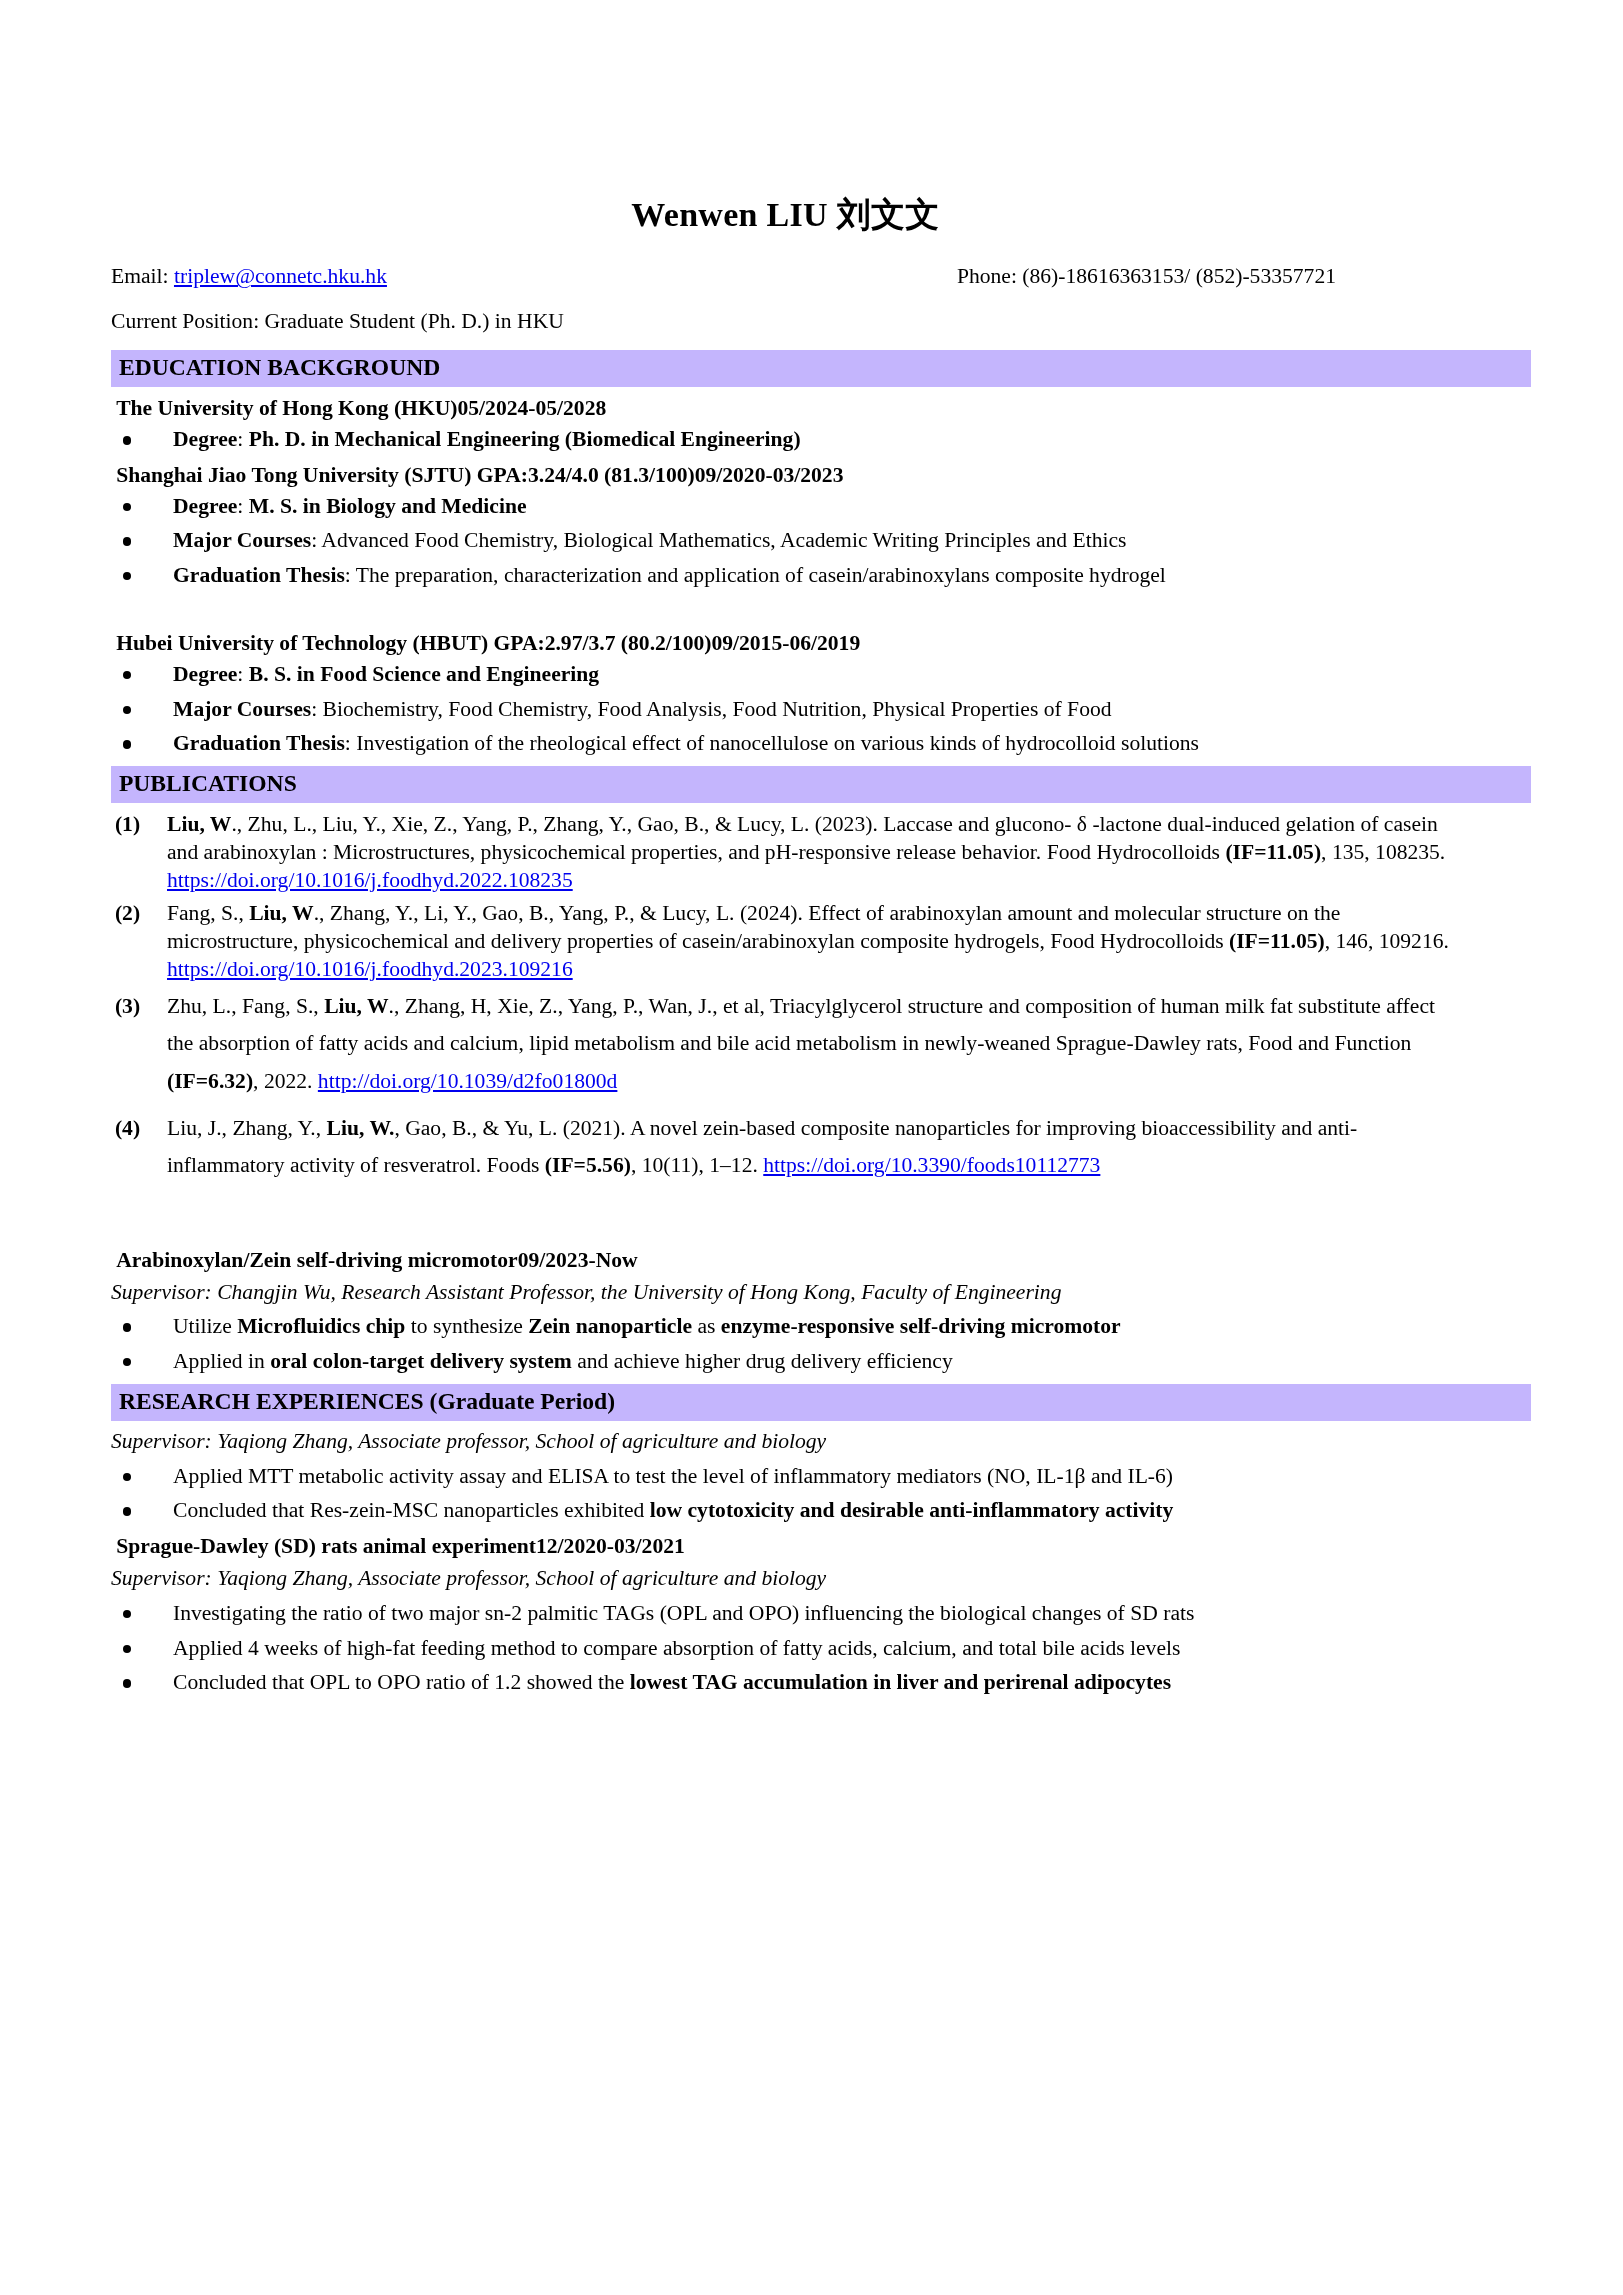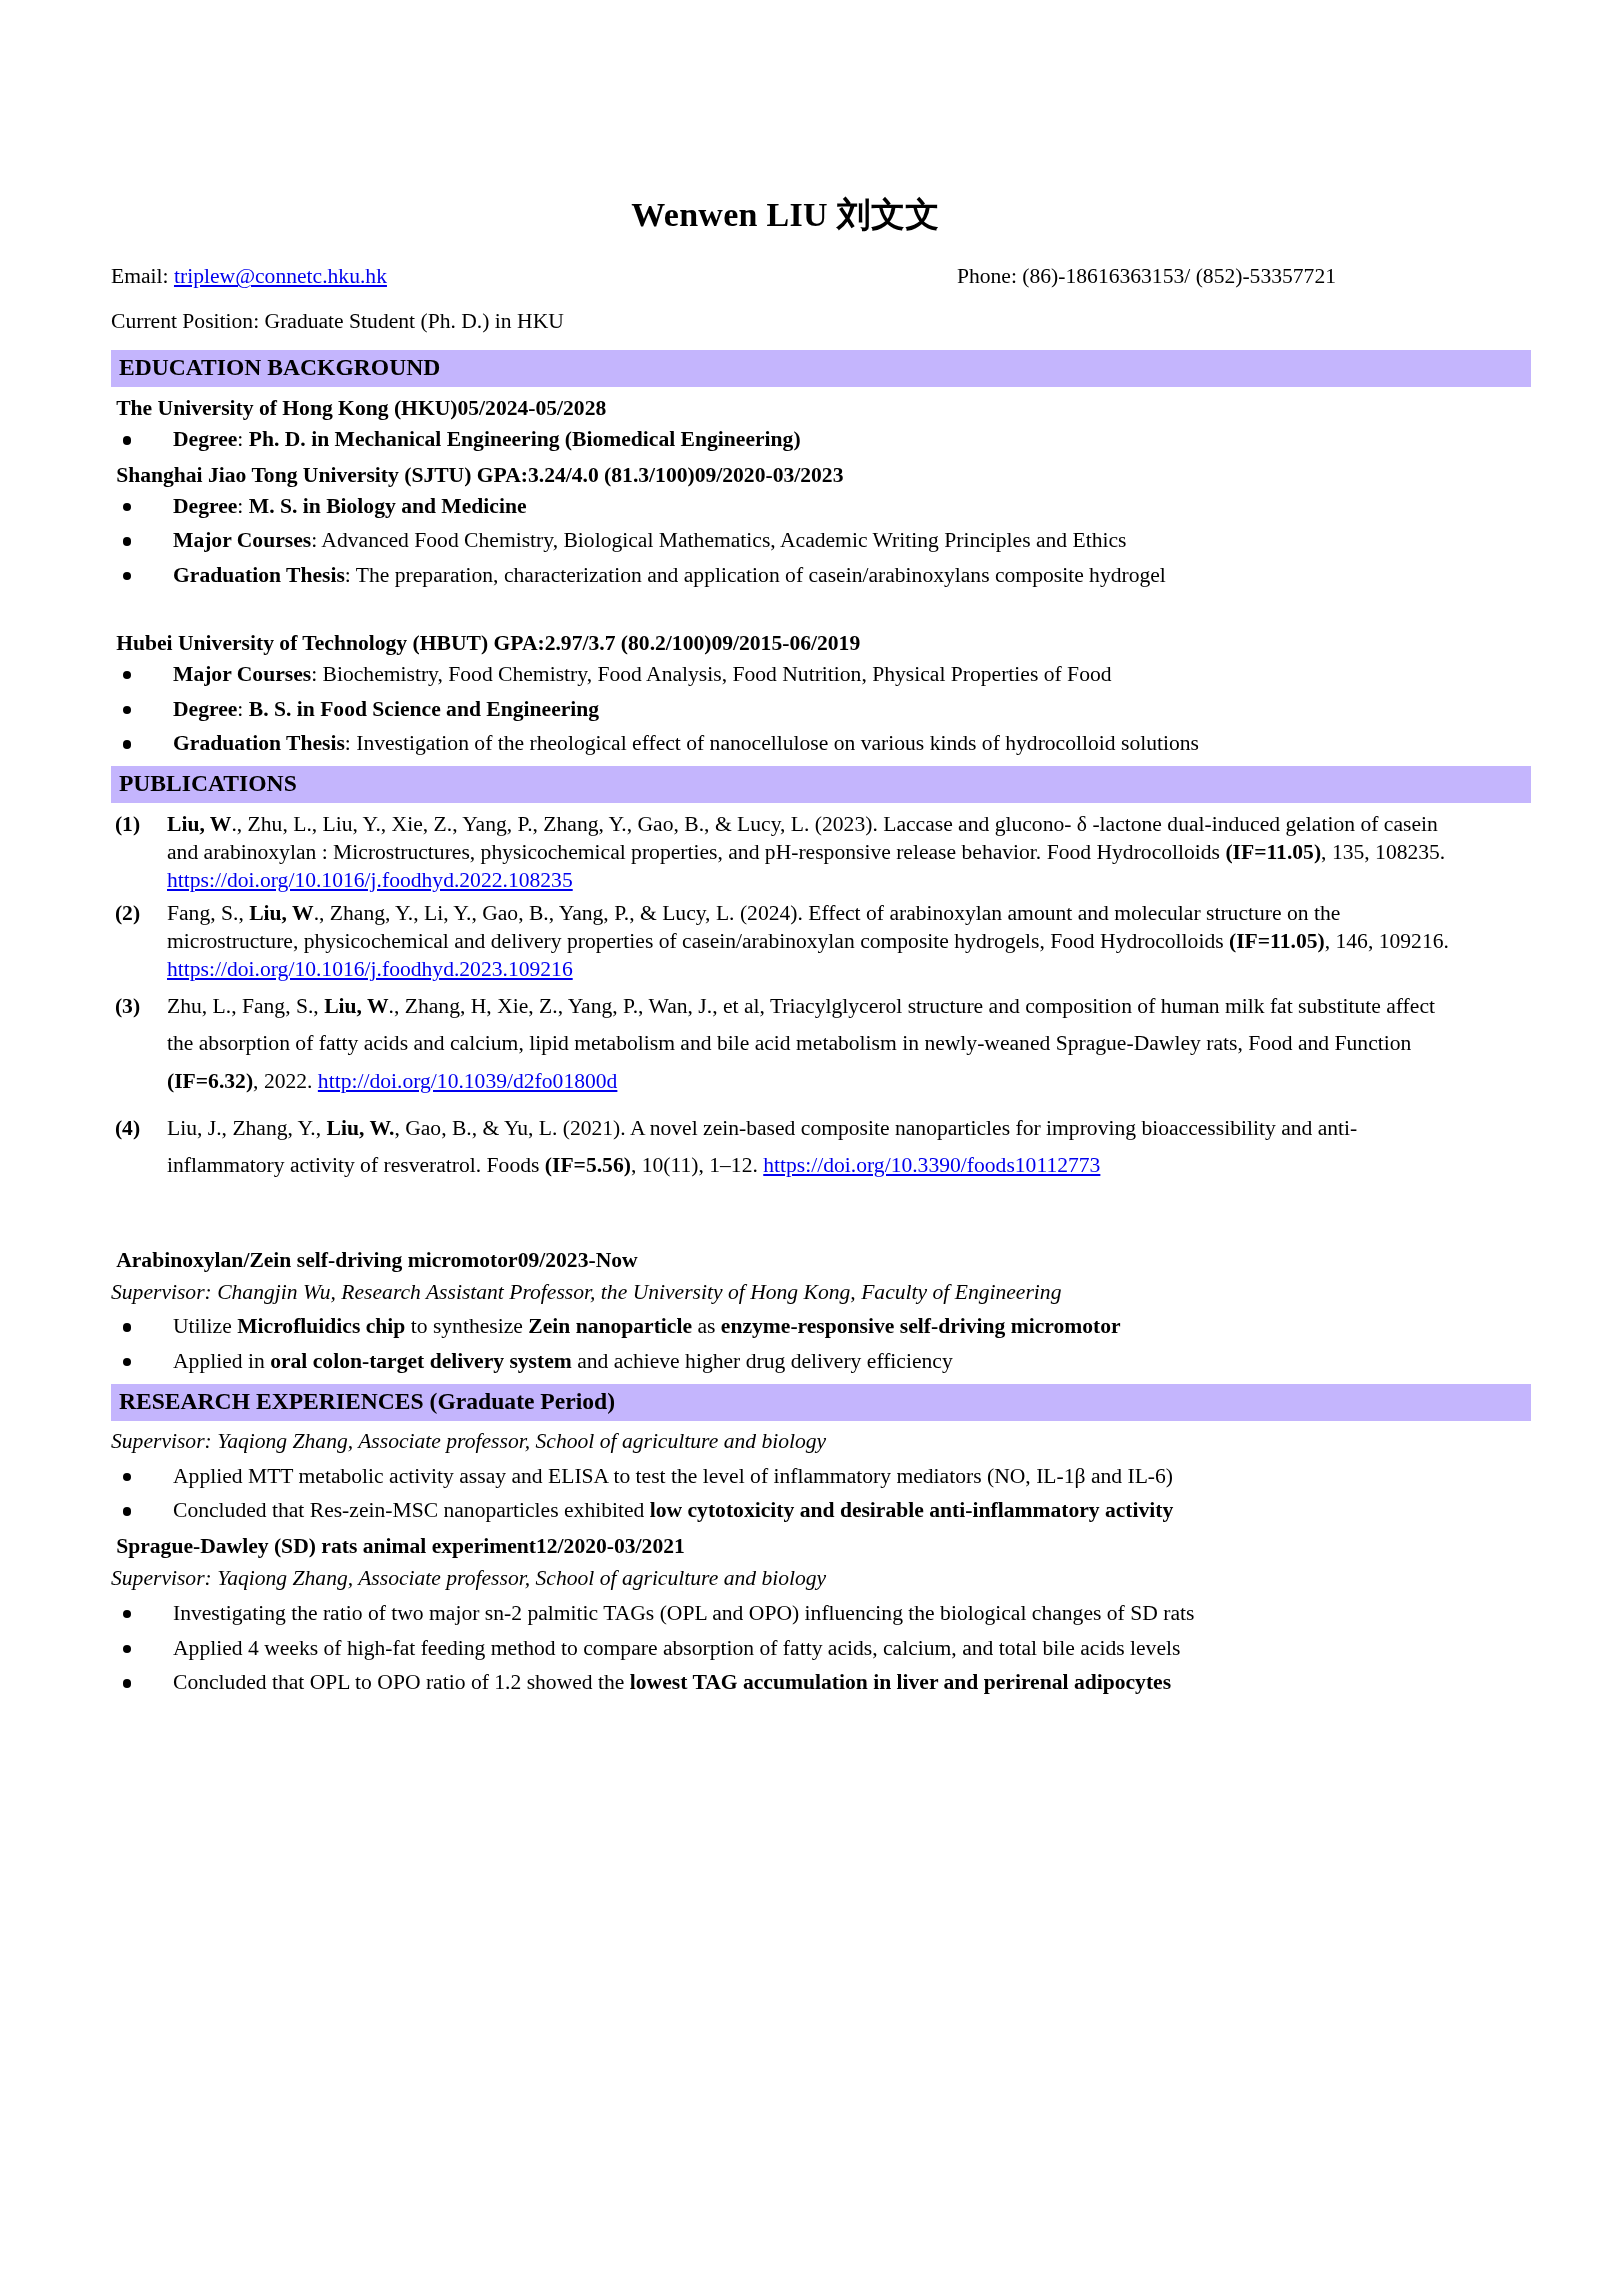--- a/index.html
+++ b/index.html
@@ -154,22 +154,22 @@
         <li><span class="bold">Degree</span><span>: </span><span class="bold">M. S. in Biology and Medicine</span></li>
         <li><span class="bold">Major Courses</span><span>: </span><span class="">Advanced Food Chemistry, Biological Mathematics, Academic Writing Principles and Ethics</span></li>
         <li><span class="bold">Graduation Thesis</span><span>: </span><span class="">The preparation, characterization and application of casein/arabinoxylans composite hydrogel</span></li>
       </ul>
       <div class="gap-md"></div>
       <div class="entry-head">
         <span class="ttl">Hubei University of Technology (HBUT) GPA:2.97/3.7 (80.2/100)</span>
         <span class="dt">09/2015-06/2019</span>
       </div>
       <ul class="blist">
+        <li><span class="bold">Degree</span><span>: </span><span class="bold">B. S. in Food Science and Engineering</span></li>
         <li><span class="bold">Major Courses</span><span>: </span><span class="">Biochemistry, Food Chemistry, Food Analysis, Food Nutrition, Physical Properties of Food</span></li>
-        <li><span class="bold">Degree</span><span>: </span><span class="bold">B. S. in Food Science and Engineering</span></li>
         <li><span class="bold">Graduation Thesis</span><span>: </span><span class="">Investigation of the rheological effect of nanocellulose on various kinds of hydrocolloid solutions</span></li>
       </ul>
     </div>
 
   <div class="section-bar">PUBLICATIONS</div>
   <ol class="pubs" id="pubs-container">
       <li><span class="pnum">(1)</span><span class="bold">Liu, W</span><span>., Zhu, L., Liu, Y., Xie, Z., Yang, P., Zhang, Y., Gao, B., &amp; Lucy, L. (2023). Laccase and glucono- δ -lactone dual-induced gelation of casein and arabinoxylan : Microstructures, physicochemical properties, and pH-responsive release behavior. </span><span class="ital">Food Hydrocolloids</span><span class="bold"> (IF=11.05)</span><span class="ital">, 135</span><span>, 108235. </span><a class="link" href="#">https://doi.org/10.1016/j.foodhyd.2022.108235</a></li>
       <li><span class="pnum">(2)</span><span>Fang, S., </span><span class="bold">Liu, W</span><span>., Zhang, Y., Li, Y., Gao, B., Yang, P., &amp; Lucy, L. (2024). Effect of arabinoxylan amount and molecular structure on the microstructure, physicochemical and delivery properties of casein/arabinoxylan composite hydrogels, </span><span class="ital">Food Hydrocolloids</span><span class="bold"> (IF=11.05)</span><span class="ital">, 146</span><span>, 109216. </span><a class="link" href="#">https://doi.org/10.1016/j.foodhyd.2023.109216</a></li>
       <li class="loose"><span class="pnum">(3)</span><span>Zhu, L., Fang, S., </span><span class="bold">Liu, W</span><span>., Zhang, H, Xie, Z., Yang, P., Wan, J., et al, Triacylglycerol structure and composition of human milk fat substitute affect the absorption of fatty acids and calcium, lipid metabolism and bile acid metabolism in newly-weaned Sprague-Dawley rats, </span><span class="ital">Food and Function</span><span class="bold"> (IF=6.32)</span><span>, 2022. </span><a class="link" href="#">http://doi.org/10.1039/d2fo01800d</a></li>
       <li class="loose"><span class="pnum">(4)</span><span>Liu, J., Zhang, Y., </span><span class="bold">Liu, W.</span><span>, Gao, B., &amp; Yu, L. (2021). A novel zein-based composite nanoparticles for improving bioaccessibility and anti-inflammatory activity of resveratrol. </span><span class="ital">Foods</span><span class="bold"> (IF=5.56)</span><span class="ital">, 10</span><span>(11), 1–12. </span><a class="link" href="#">https://doi.org/10.3390/foods10112773</a></li>

